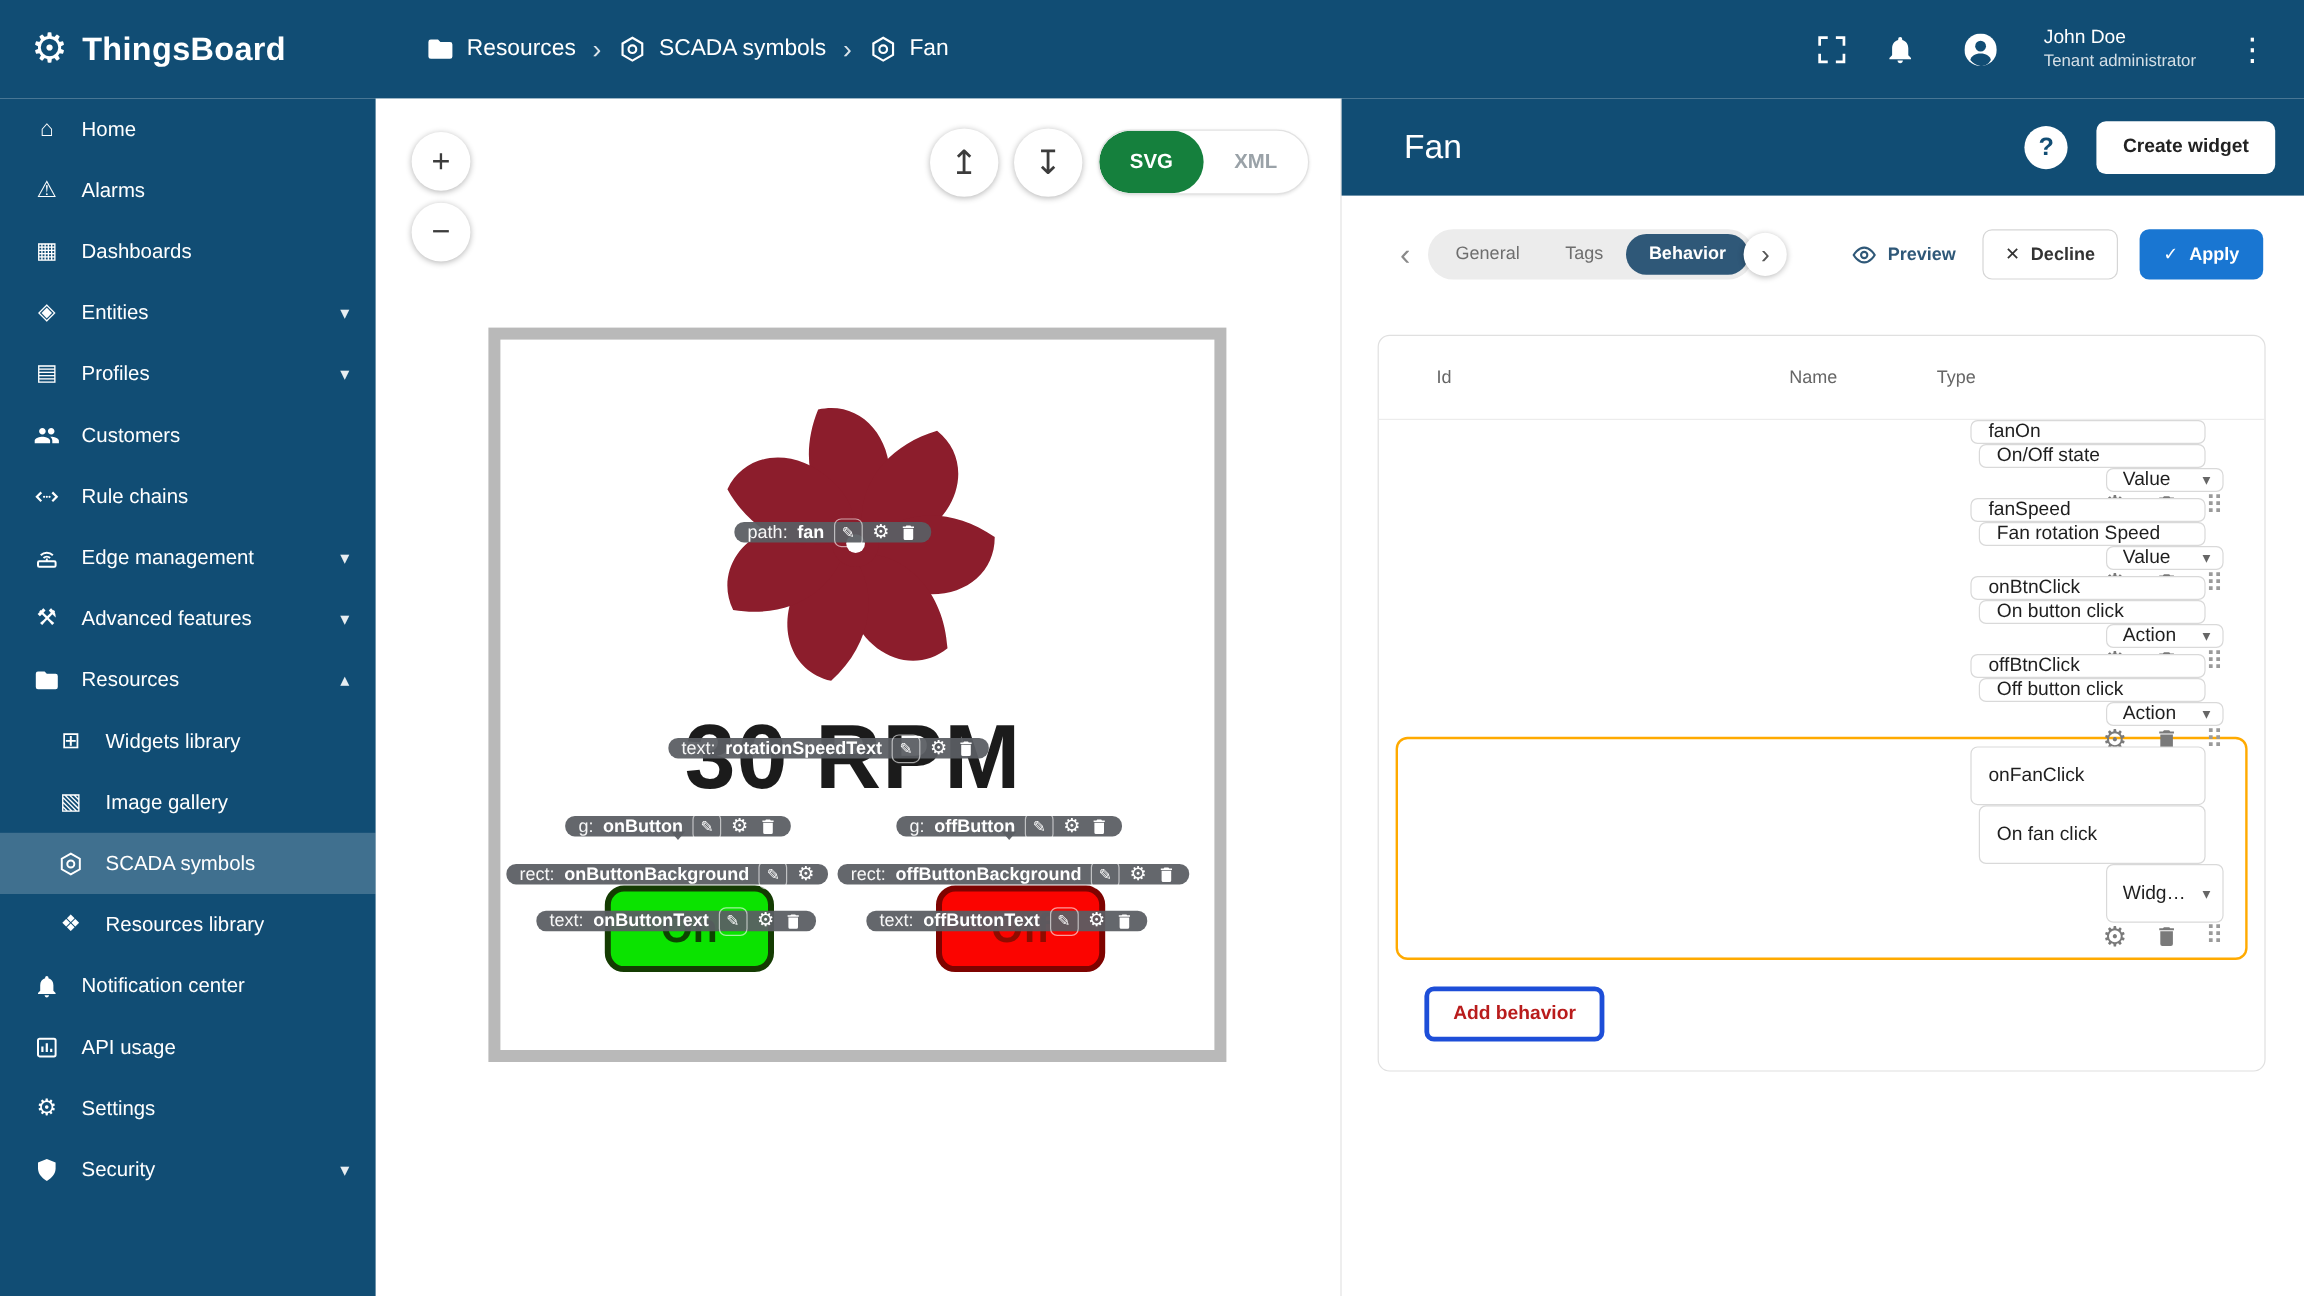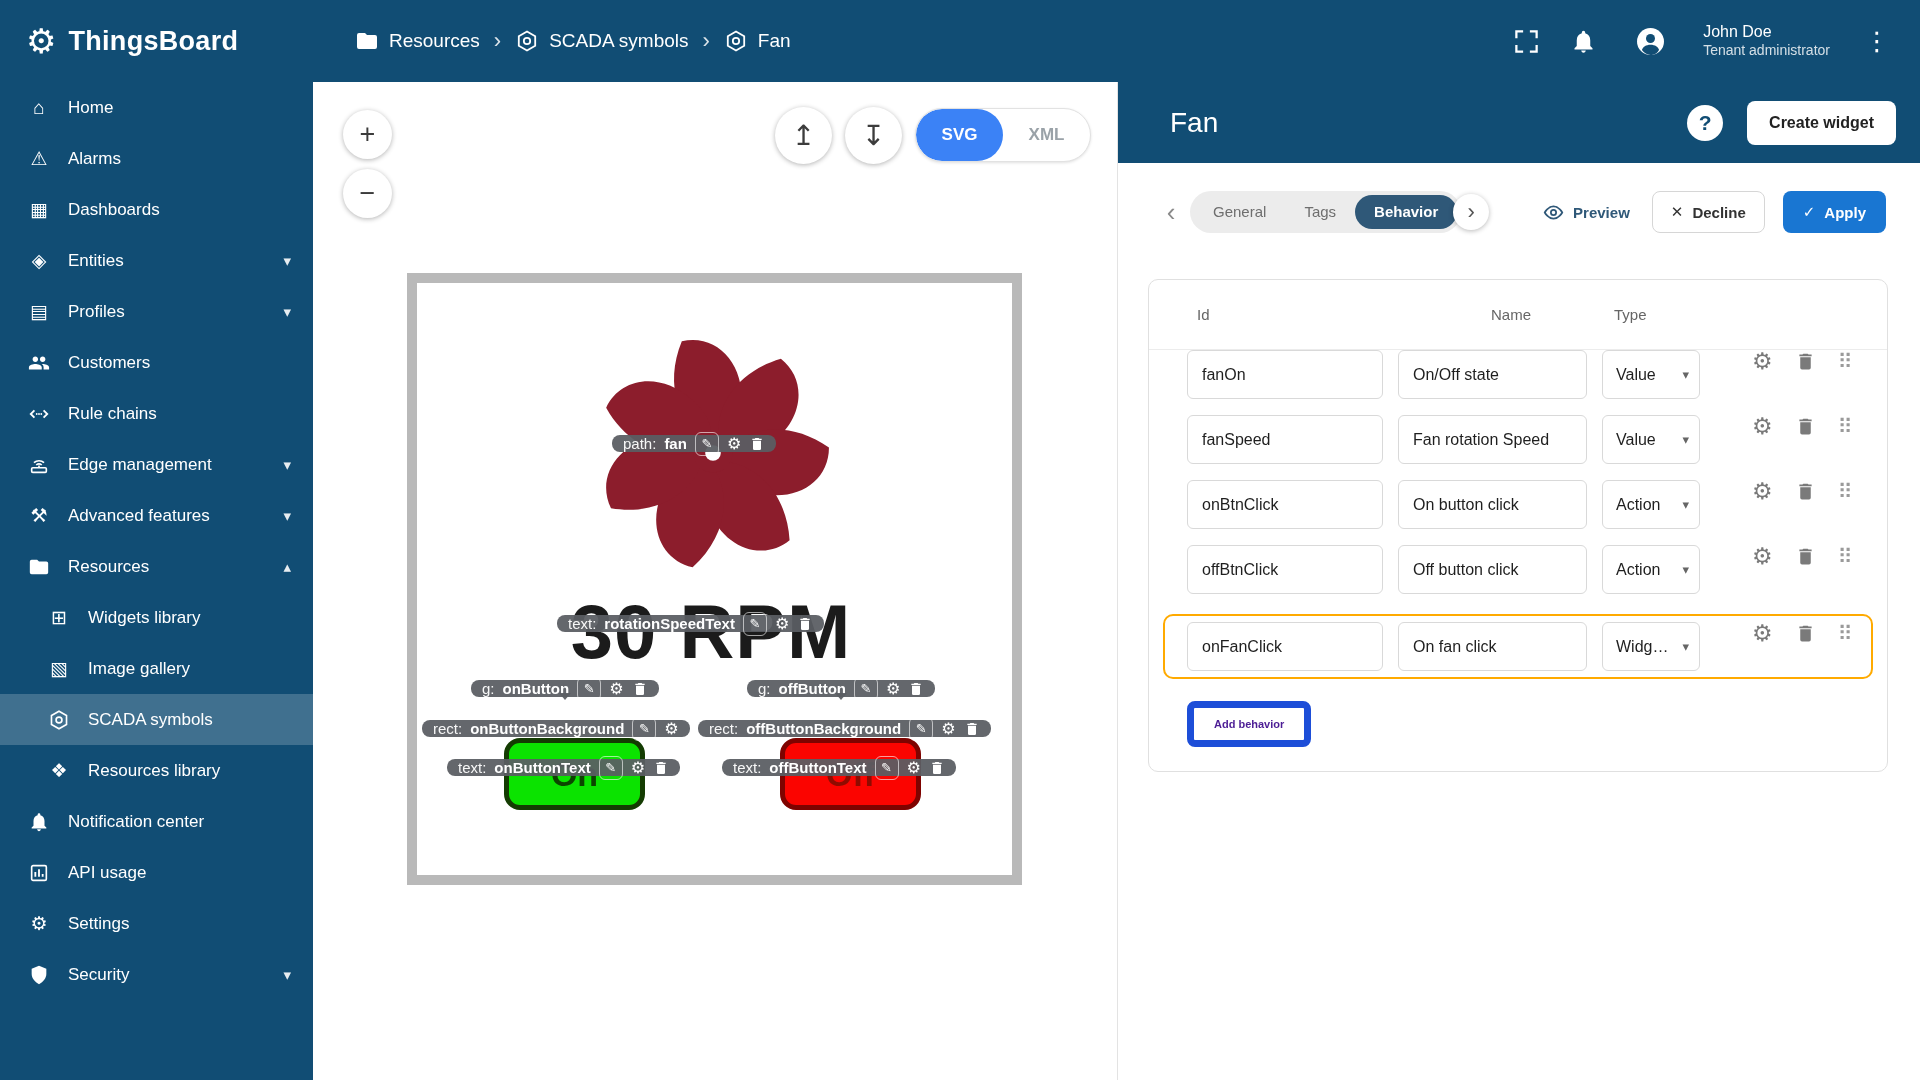--- a/index.html
+++ b/index.html
@@ -42,21 +42,21 @@
   .round-btn { position:absolute; background:#fff; border-radius:50%;
     box-shadow:0 1px 5px rgba(0,0,0,.3); display:flex; align-items:center; justify-content:center;
     cursor:pointer; color:#3c3c3c; }
   .zoom { width:49px; height:49px; font-size:27px; }
   .io { width:57px; height:57px; font-size:28px; }
   .fmt-toggle { position:absolute; left:602px; top:26px; width:176px; height:54px;
     background:#fff; border:1px solid #e2e2e2; border-radius:27px; display:flex; overflow:hidden;
     box-shadow:0 1px 3px rgba(0,0,0,.12); }
   .fmt-seg { flex:1; display:flex; align-items:center; justify-content:center;
     font-size:17px; font-weight:bold; color:#9aa2a8; cursor:pointer; }
-  .fmt-seg.active { background:#3b82f6; color:#fff; border-radius:27px; }
+  .fmt-seg.active { background:#15803d; color:#fff; border-radius:27px; }
 
   .frame { position:absolute; left:94px; top:191px; width:615px; height:612px;
     border:10px solid #b9b9b9; background:#fff; z-index:1; }
   .fan-wrap { position:absolute; left:270px; top:241px; width:260px; height:260px; z-index:2; cursor:pointer; }
   .rpm { position:absolute; left:398px; top:506px; transform:translateX(-50%);
     font-size:76px; font-weight:bold; color:#1b1b1b; letter-spacing:1px; z-index:2; white-space:nowrap; }
 
   .sym-btn { position:absolute; width:141px; height:72px; border-radius:16px; z-index:3;
     display:flex; align-items:center; justify-content:center; font-size:34px; font-weight:bold; cursor:pointer; }
   .sym-on  { left:191px; top:656px; background:#0be300; border:5px solid #143c02; color:#0c4500; }
@@ -102,37 +102,37 @@
     background:#fff; border:1px solid #d6d6d6; border-radius:8px; font-size:15px; font-weight:bold;
     color:#333; cursor:pointer; font-family:"Liberation Sans","DejaVu Sans",sans-serif; }
   .apply-btn { display:flex; align-items:center; gap:9px; margin-left:18px; height:42px; padding:0 20px;
     background:#1976d2; border:none; border-radius:8px; font-size:15px; font-weight:bold;
     color:#fff; cursor:pointer; font-family:"Liberation Sans","DejaVu Sans",sans-serif; }
 
   .card { margin:45px 33px 0 30px; width:740px; border:1px solid #e0e0e0; border-radius:10px; background:#fff; }
   .thead { display:flex; align-items:center; height:70px; padding-left:48px;
     color:#666; font-size:15px; border-bottom:1px solid #ececec; }
   .th1 { width:211px; } .th2 { width:206px;text-align:center; } .th3 { flex:1; }
-  .brow { display:flex; align-items:flex-start; height:65px; padding:0 34px 0 38px; }
+  .brow { display:flex; align-items:flex-end; height:65px; padding:0 34px 0 38px;flex-direction:column; }
   .tb-input { width:196px; height:49px; border:1px solid #d9d9d9; border-radius:6px; padding:0 14px;
     font-size:16px; color:#1f1f1f; margin-right:15px; background:#fff; outline:none;
     font-family:"Liberation Sans","DejaVu Sans",sans-serif; }
   .tb-input.w2 { width:189px; }
   .tb-select { width:98px; height:49px; border:1px solid #d9d9d9; border-radius:6px; padding:0 10px 0 13px;
     display:flex; align-items:center; font-size:16px; color:#1f1f1f; cursor:pointer; }
   .tb-select .val { white-space:nowrap; overflow:hidden; }
   .sel-arrow { margin-left:auto; font-size:13px; color:#666; }
   .row-icons { margin-left:auto; display:flex; align-items:center; gap:22px; }
   .gear-ic { font-size:23px; color:#7a7a7a; cursor:pointer; line-height:1; }
   .trash-ic svg { width:21px; height:21px; fill:#7a7a7a; cursor:pointer; display:block; }
   .drag { font-size:21px; color:#9a9a9a; cursor:grab; line-height:1; }
   .brow.hl { height:auto; margin:4px 14px; border:2px solid #ffaa00; border-radius:10px;
     padding:6px 18px 6px 22px; }
   .add-btn { margin:18px 0 24px 38px; height:46px; padding:0 20px; background:#fff;
-    border:7px solid #1d4ed8; border-radius:8px; font-size:11px; font-weight:bold; color:#4c1d95;
+    border:4px solid #1d4ed8; border-radius:8px; font-size:16px; font-weight:bold; color:#b91c1c;
     cursor:pointer; font-family:"Liberation Sans","DejaVu Sans",sans-serif; }
 </style>
 </head>
 <body>
 
 <header class="topbar">
   <div class="logo">
     <span class="gear-glyph">⚙</span>
     <span class="title">ThingsBoard</span>
   </div>

